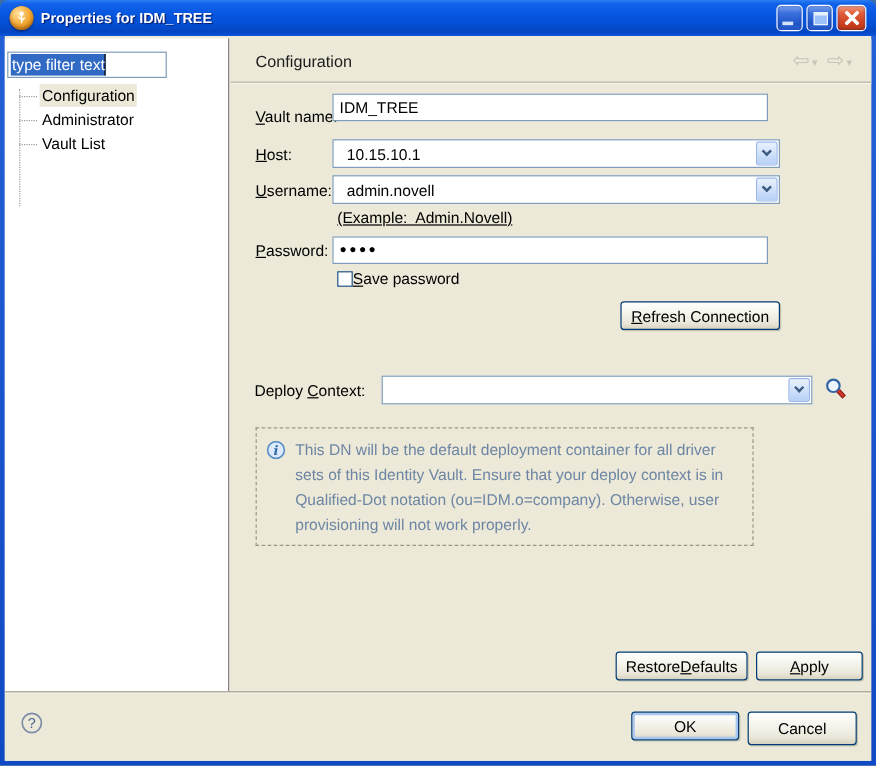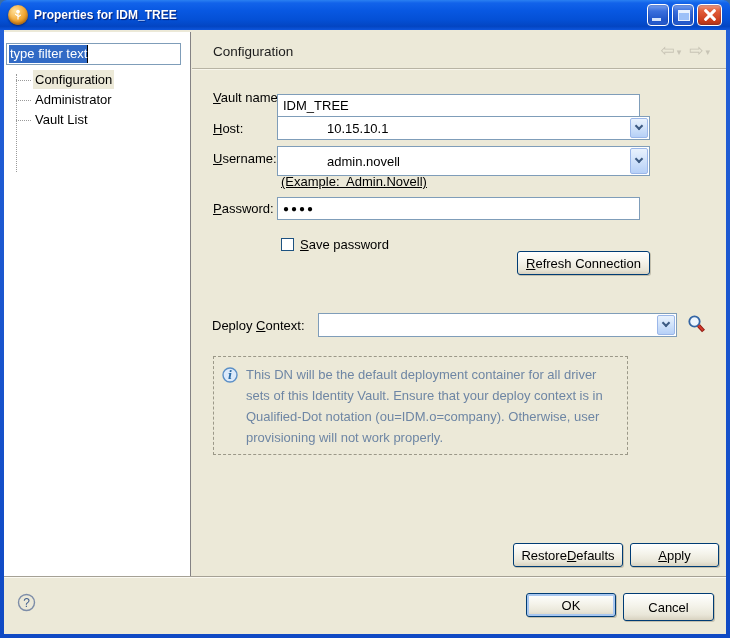--- a/index.html
+++ b/index.html
@@ -35,21 +35,21 @@
     border:1px solid #e8f1fe; border-top:3px solid #e8f1fe; background:#9cc0f8; }
   .glyph-x span { position:absolute; left:50%; top:50%; width:3px; height:15px; background:#fff; border-radius:1px; }
   .glyph-x span:nth-child(1){ transform:translate(-50%,-50%) rotate(45deg); }
   .glyph-x span:nth-child(2){ transform:translate(-50%,-50%) rotate(-45deg); }
 
   
   .content { position:absolute; left:4px; top:30px; width:722px; height:604px; background:#ece9d8; }
 
   .sidebar { position:absolute; left:0; top:2px; width:187px; height:544px;
     background:#fff; border-right:1px solid #848284; }
-  .filterbox { position:absolute; left:2px; top:11px; width:175px; height:22px;
+  .filterbox { position:absolute; left:2px; top:11px; width:133px; height:22px;
     background:#fff; border:1px solid #7f9db9; display:flex; align-items:center; padding-left:2px; }
   .filterbox .sel { background:#316ac5; color:#fff; padding:1px 0 2px 1px;
     border-right:1px solid #000; }
   .tree { position:absolute; left:0; top:38px; width:100%; }
   .tree-vline { position:absolute; left:12px; top:4px; height:98px; border-left:1px dotted #9a9a9a; }
   .tree-item { position:relative; height:20px; line-height:19px; padding-left:29px; cursor:pointer; }
   .tree-item::before { content:""; position:absolute; left:12px; top:10px; width:15px; border-top:1px dotted #9a9a9a; }
   .tree-item .lbl { display:inline-block; padding:0 2px; }
   .tree-item.selected .lbl { background:#ece9d8; }
 
@@ -61,31 +61,31 @@
     color:#c8c4b5; font-size:17px; }
   .navs .dd { font-size:9px; margin:0 6px 0 0; position:relative; top:1px; }
 
   .flabel { position:absolute; color:#000; }
   u { text-decoration:underline; }
   .xinput { position:absolute; background:#fff; border:1px solid #7f9db9;
     font-family:"Liberation Sans",sans-serif; font-size:13px; padding:0 5px; color:#000; }
   input.xinput { outline:none; }
   .combo { position:absolute; background:#fff; border:1px solid #7f9db9;
     display:flex; align-items:center; }
-  .combo .cval { flex:1; padding-left:5px; overflow:hidden; white-space:nowrap;margin-left:44px; }
+  .combo .cval { flex:1; padding-left:11px; overflow:hidden; white-space:nowrap; }
   .combo .drop { width:18px; align-self:stretch; margin:1px; border:1px solid #9bb7e9; border-radius:2px;
     background:linear-gradient(180deg,#e9f2fd 0%,#d0e2fa 50%,#b6d0f7 100%);
     display:flex; align-items:center; justify-content:center; cursor:pointer; }
   .chev { width:6px; height:6px; border-right:2px solid #3c5a82; border-bottom:2px solid #3c5a82;
     transform:rotate(45deg); margin-top:-4px; }
   .hint { position:absolute; color:#000000; white-space:pre;text-decoration:underline; }
 
   .pwdots { display:flex; align-items:center; font-size:10px; letter-spacing:2px; font-weight:bold; }
 
-  .checkrow { position:absolute; display:flex; align-items:center; gap:6px; cursor:pointer;margin-top:12px; }
+  .checkrow { position:absolute; display:flex; align-items:center; cursor:pointer; }
   .checkbox { width:13px; height:13px; background:#fff; border:1px solid #1d5281; }
 
   .xpbtn { position:absolute; border:1px solid #003c74; border-radius:3px;
     background:linear-gradient(180deg,#ffffff 0%,#f4f3ea 45%,#e9e6d8 80%,#d8d2c0 100%);
     font-family:"Liberation Sans",sans-serif; font-size:13px; color:#000;
     display:flex; align-items:center; justify-content:center; cursor:pointer;
     box-shadow:1px 1px 0 rgba(120,115,95,.35); }
   .xpbtn.default { box-shadow:inset 0 0 0 2px #a8c7f0, 1px 1px 0 rgba(120,115,95,.35); }
 
   .mag { position:absolute; width:22px; height:23px; cursor:pointer; }
@@ -152,32 +152,32 @@
         <span class="rp-title">Configuration</span>
         <span class="navs">
           <span>⇦</span>
           <span class="dd">▾</span>
           <span>⇨</span>
           <span class="dd">▾</span>
         </span>
       </div>
 
       <span class="flabel" style="left:21px; top:58px;"><u>V</u>ault name:</span>
-      <input class="xinput" style="left: 85px; top: 62px; width: 363px; height: 23px;" value="IDM_TREE">
+      <input class="xinput" style="left: 85px; top: 46px; width: 363px; height: 23px;" value="IDM_TREE">
 
       <span class="flabel" style="left:21px; top:89px;"><u>H</u>ost:</span>
       <div class="combo" style="left:85px; top:84px; width:373px; height:24px;">
         <span class="cval">10.15.10.1</span>
         <span class="drop">
             <span class="chev"></span>
           </span>
       </div>
 
       <span class="flabel" style="left:21px; top:119px;"><u>U</u>sername:</span>
-      <div class="combo" style="left:85px; top:114px; width:373px; height:30px;">
+      <div class="combo" style="left:85px; top:114px; width:373px; height:24px;">
         <span class="cval">admin.novell</span>
         <span class="drop">
             <span class="chev"></span>
           </span>
       </div>
       <span class="hint" style="left:89px; top:142px;">(Example:  Admin.Novell)</span>
 
       <span class="flabel" style="left:21px; top:169px;"><u>P</u>assword:</span>
       <div class="xinput pwdots" style="left:85px; top:165px; width:363px; height:23px;">
         <span>●●●●</span>

